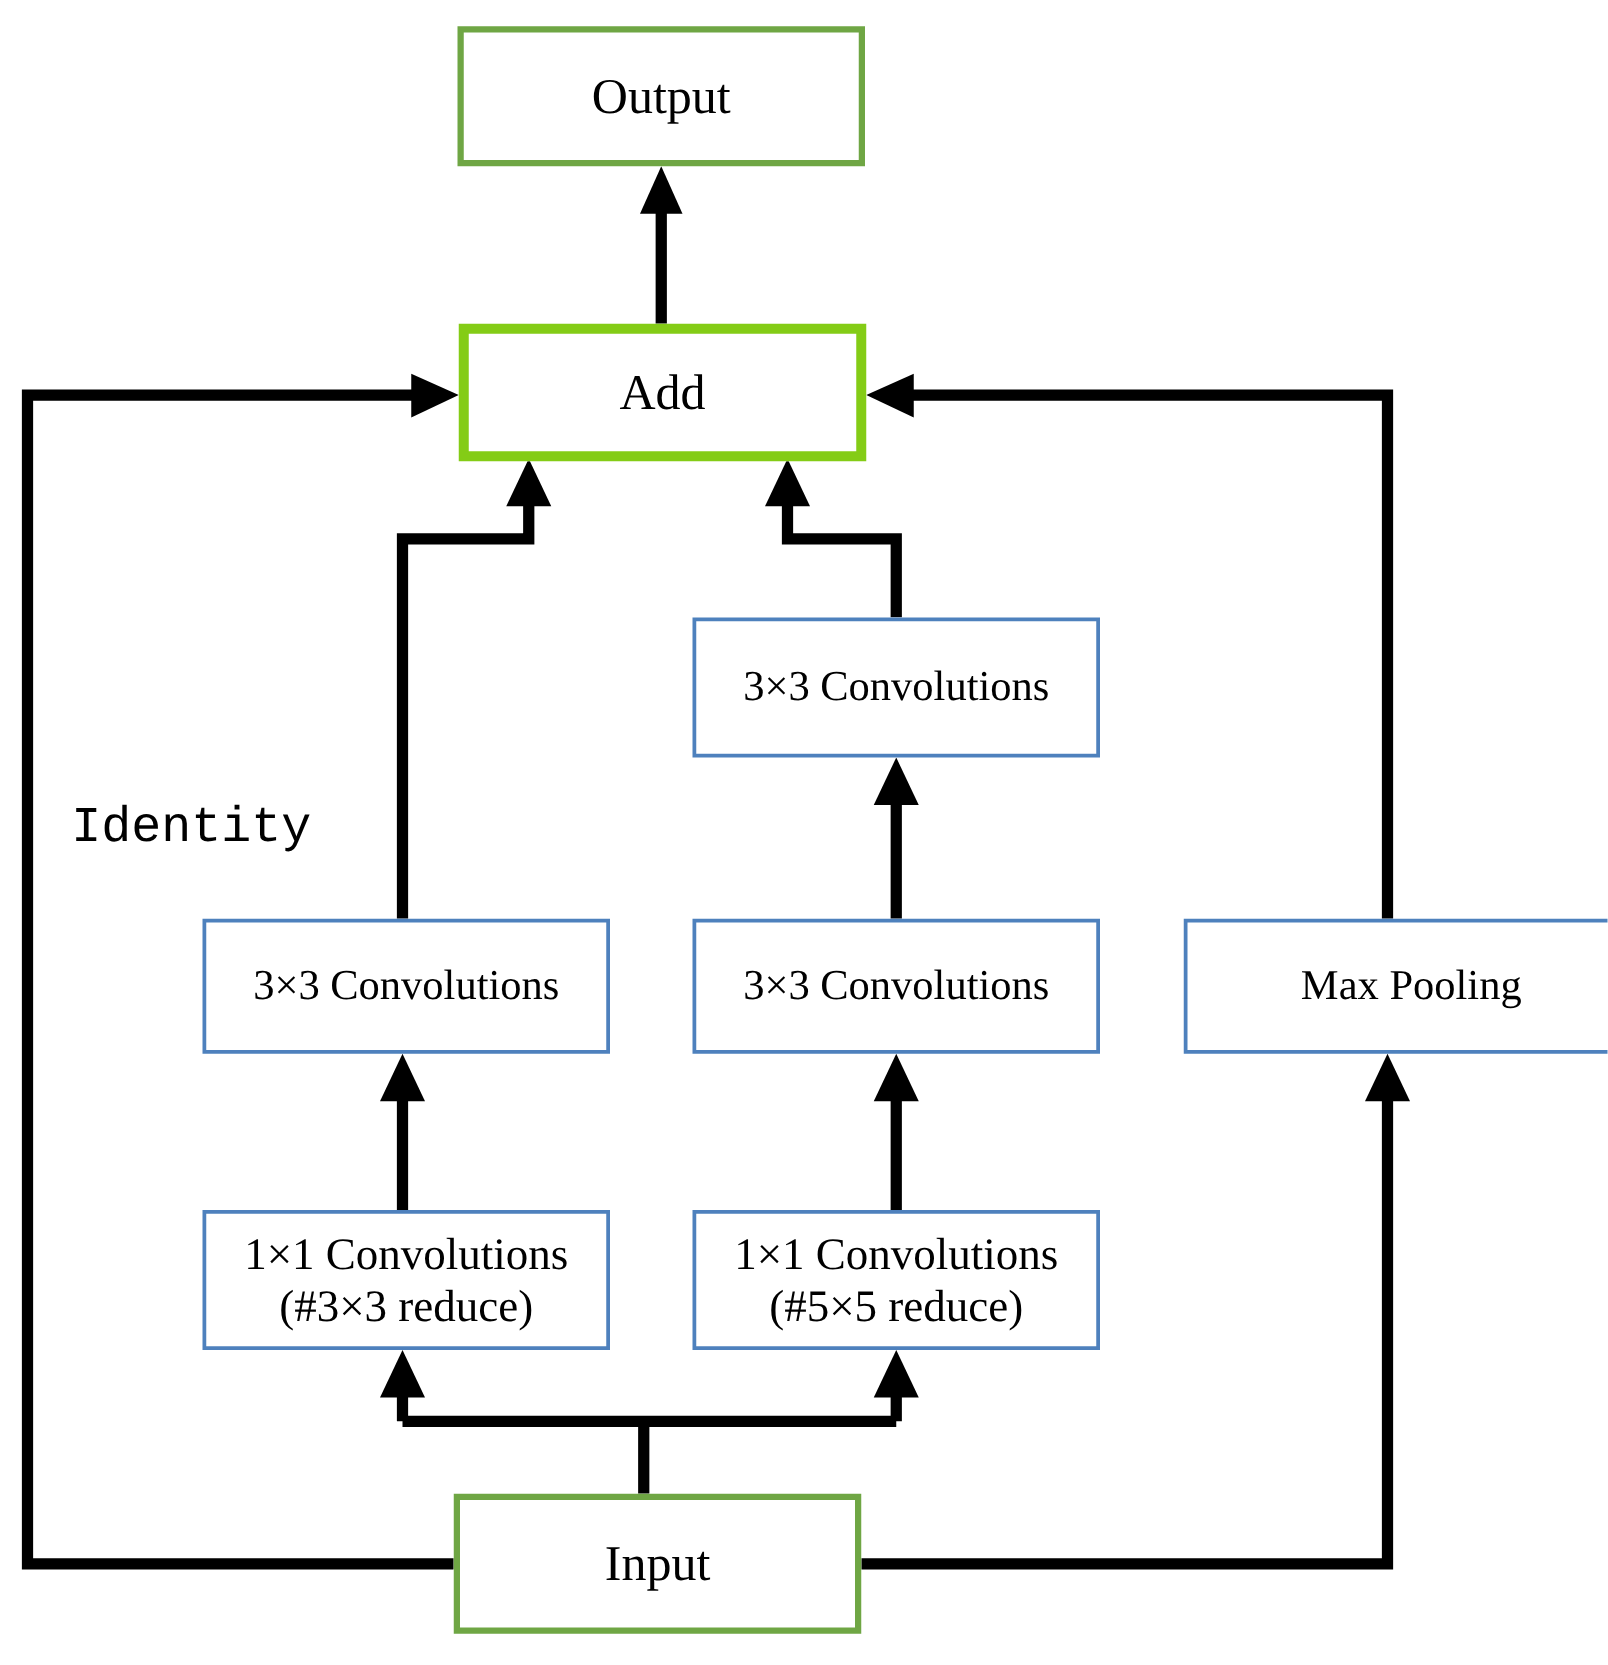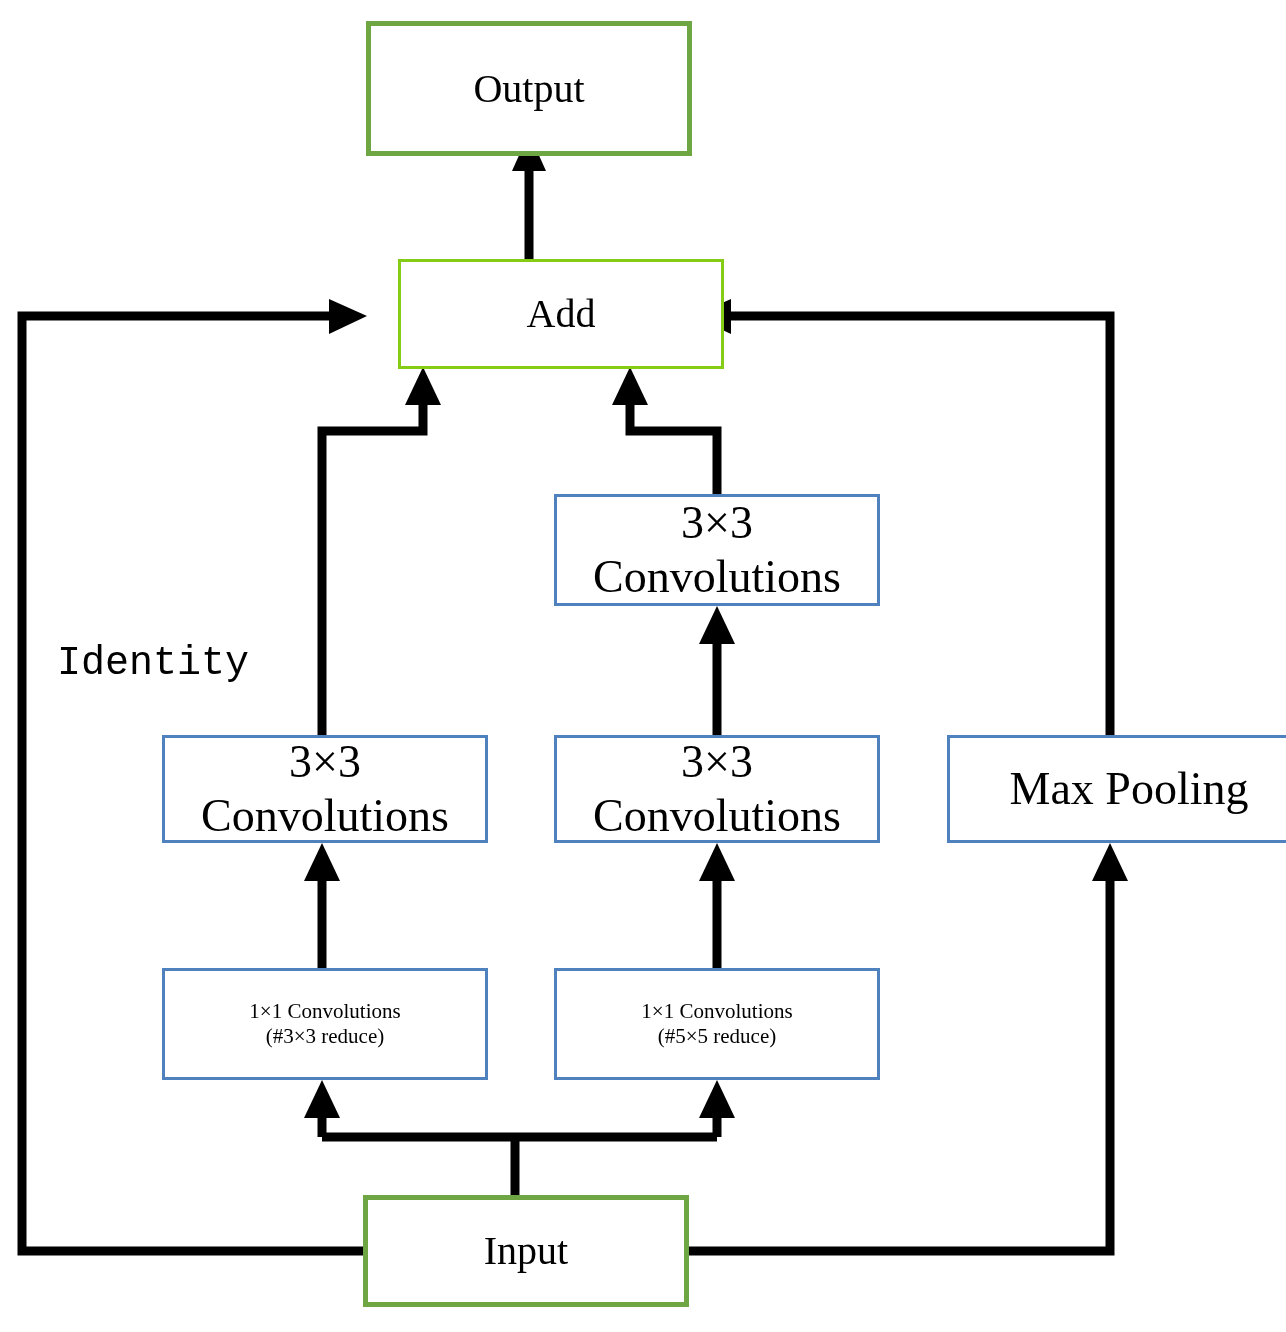--- a/index.html
+++ b/index.html
@@ -36,26 +36,26 @@
     justify-content: center;
     text-align: center;
   }
   .node-label {
     font-family: "Liberation Serif", "DejaVu Serif", serif;
     color: #000000;
     line-height: 1.18;
     white-space: pre-line;
   }
   .terminal-box { border: 5px solid #6FA644; }
-  .merge-box    { border: 3px solid #84cc16; margin-left: 31px; }
+  .merge-box    { border: 8px solid #84cc16; }
   .op-box       { border: 3px solid #4E81BD; }
 
   .lbl-xl { font-size: 40px; }
-  .lbl-lg { font-size: 46px; }
-  .lbl-md { font-size: 21px; }
+  .lbl-lg { font-size: 34px; }
+  .lbl-md { font-size: 36px; }
 
   .free-label {
     position: absolute;
     font-family: Liberation Mono, monospace;
     color: #000000;
     font-size: 40px;
     white-space: nowrap;
   }
 </style>
 </head>
@@ -102,21 +102,21 @@
       <polygon points="630,367 612,405 648,405"></polygon>
       <polygon points="717,606 699,644 735,644"></polygon>
       <polygon points="322,843 304,881 340,881"></polygon>
       <polygon points="717,843 699,881 735,881"></polygon>
       <polygon points="322,1080 304,1118 340,1118"></polygon>
       <polygon points="717,1080 699,1118 735,1118"></polygon>
       <polygon points="1110,843 1092,881 1128,881"></polygon>
     </g>
   </svg>
 
-  <div class="node-box terminal-box" style="left:366px; top:21px; width:326px; height:135px;">
+  <div class="node-box terminal-box" style="left:366px; top:21px; width:326px; height:112px;">
     <span class="node-label lbl-xl">Output</span>
   </div>
 
   <div class="node-box merge-box" style="left:367px; top:259px; width:326px; height:110px;">
     <span class="node-label lbl-xl">Add</span>
   </div>
 
   <div class="node-box op-box" style="left:554px; top:494px; width:326px; height:112px;">
     <span class="node-label lbl-lg">3×3 Convolutions</span>
   </div>

